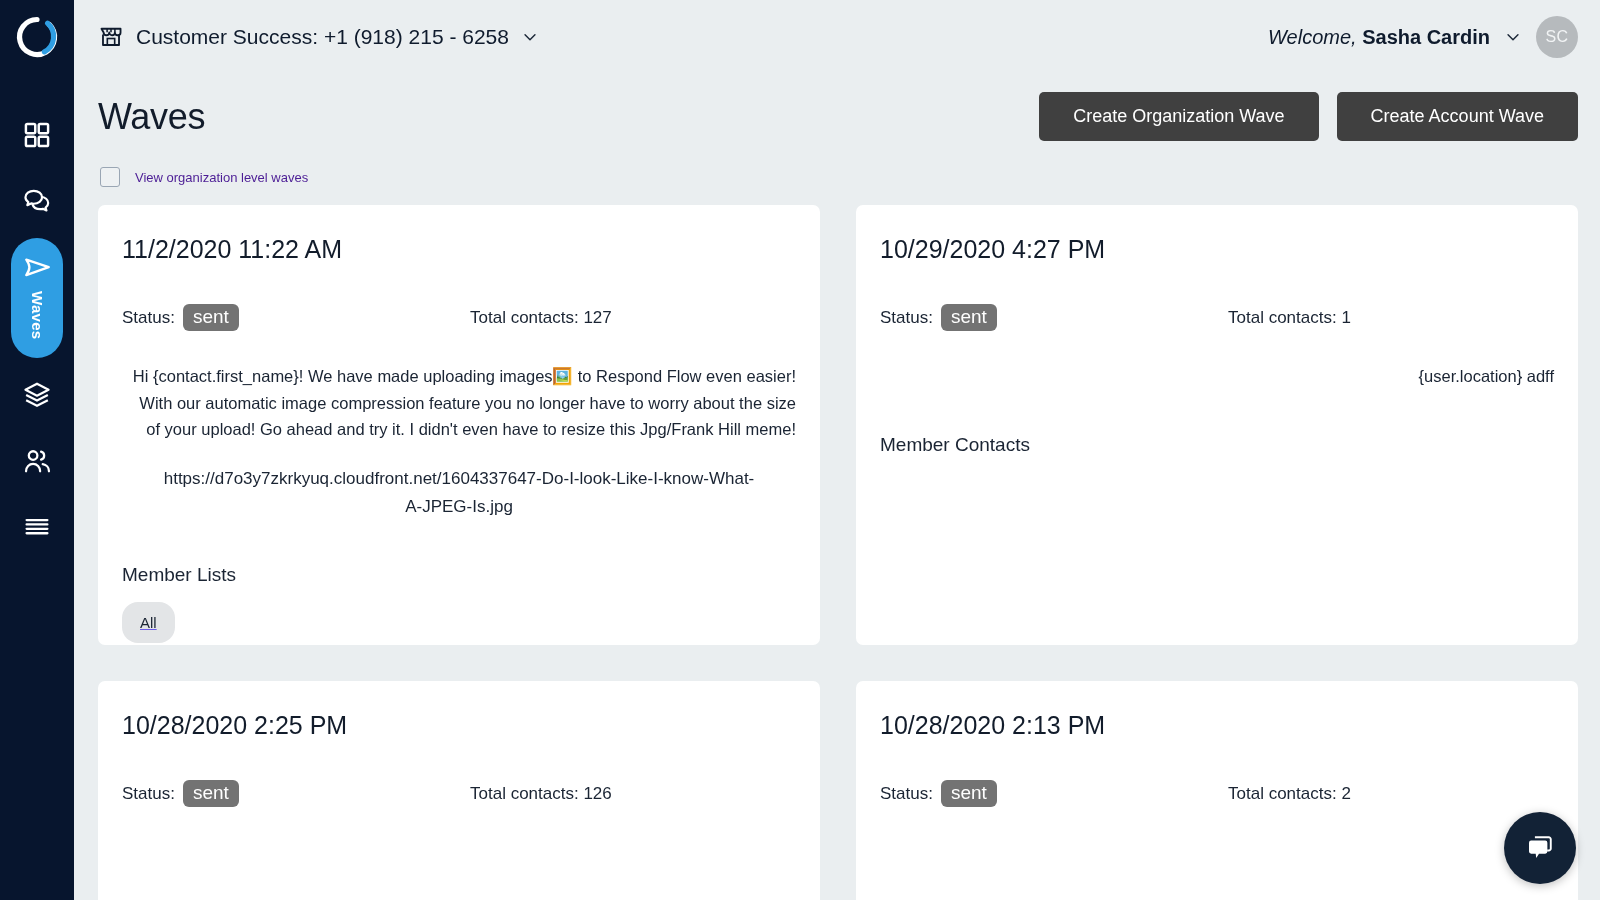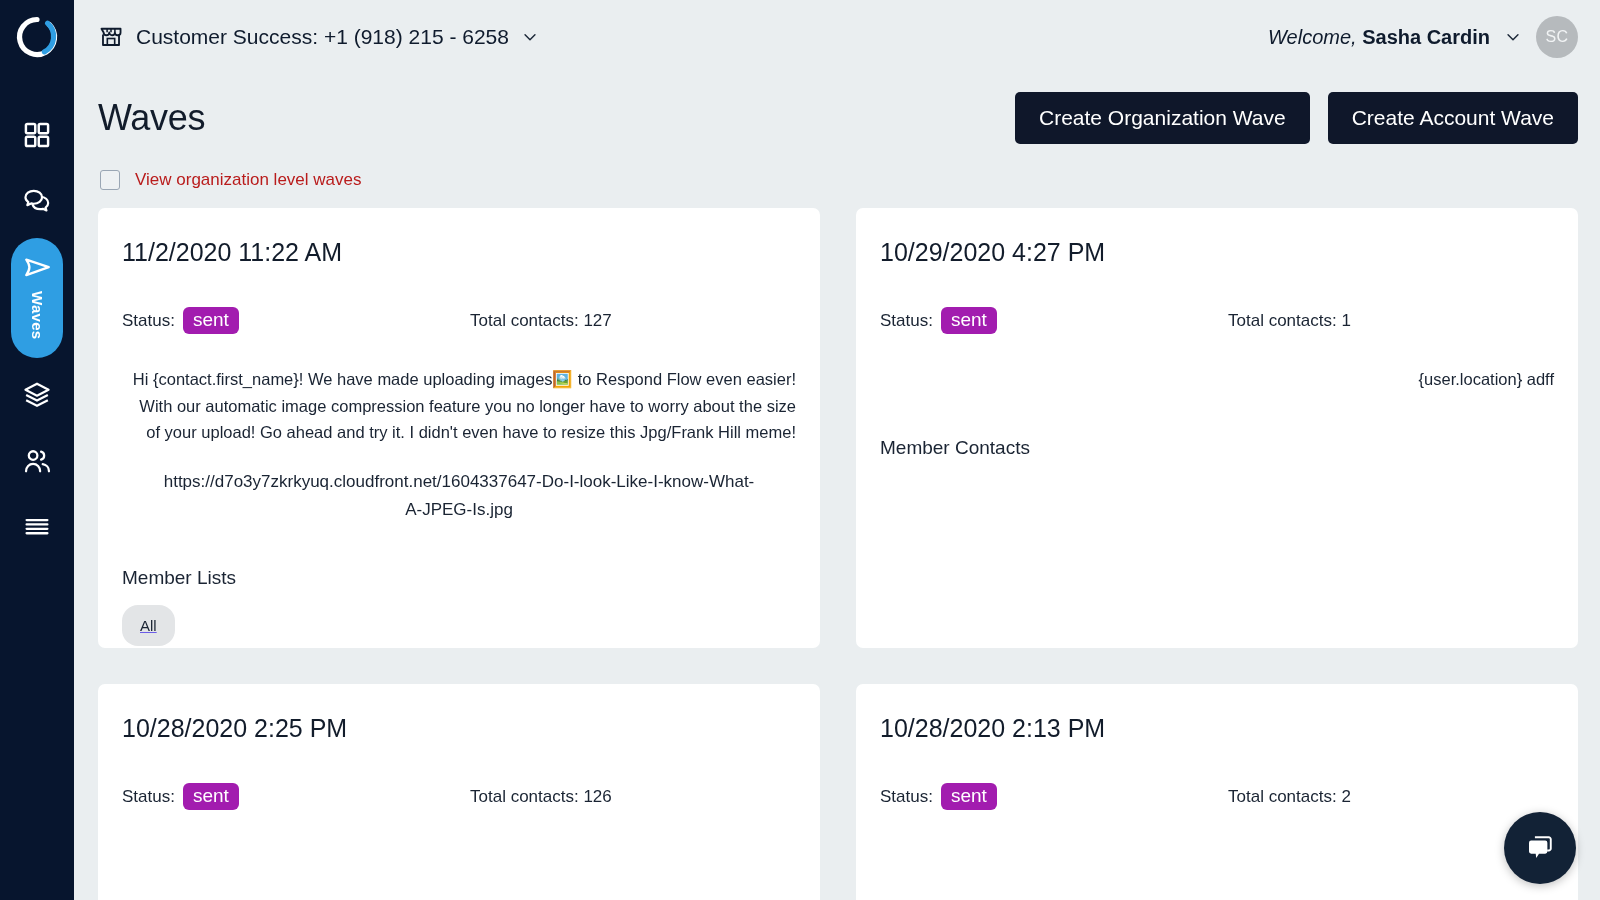--- a/index.html
+++ b/index.html
@@ -68,37 +68,37 @@
   }
   .chev { display: inline-block; color: #1b2737; }
 
   .page-head {
     display: flex; align-items: center; justify-content: space-between;
     padding: 18px 22px 0 24px;
   }
   .page-title { font-size: 36px; font-weight: normal; color: #121c2b; letter-spacing: -.3px; }
   .head-actions { display: flex; gap: 18px; }
   .btn-primary {
-    background: #0f172a; color: #fff;
+    background: #404040; color: #fff;
     border: none; border-radius: 5px;
-    font-size: 21px; font-family: "Liberation Sans", sans-serif;
-    padding: 14px 24px; cursor: pointer;
+    font-size: 18px; font-family: "Liberation Sans", sans-serif;
+    padding: 14px 34px; cursor: pointer;
     white-space: nowrap;
   }
 
   .checkbox-row {
     display: flex; align-items: center; gap: 15px;
     padding: 26px 0 0 26px;
   }
   .cbox {
     width: 20px; height: 20px;
     border: 1.5px solid #9aa6b4; border-radius: 3px;
     background: #eef1f3; cursor: pointer;
   }
-  .cbox-label { font-size: 17px; color: #b91c1c; }
+  .cbox-label { font-size: 13px; color: #4c1d95; }
 
   
   .grid {
     display: grid;
     grid-template-columns: 1fr 1fr;
     gap: 36px;
     padding: 18px 22px 0 24px;
     flex: 1 1 auto;
     overflow: hidden;
     align-content: start;
@@ -111,21 +111,21 @@
   }
   .card.short { min-height: 300px; }
   .card-date { font-size: 25px; color: #121c2b; font-weight: normal; }
   .card-meta {
     display: flex; align-items: center;
     margin-top: 40px;
   }
   .status-wrap { display: flex; align-items: center; gap: 8px; width: 348px; }
   .status-label { font-size: 17px; color: #1a2433; }
   .badge-sent {
-    background: #a21caf; color: #fff;
+    background: #737373; color: #fff;
     border-radius: 6px; padding: 3px 10px 5px;
     font-size: 19px; line-height: 1;
   }
   .total-contacts { font-size: 17px; color: #1a2433; }
   .msg-body {
     margin-top: 32px;
     font-size: 16.5px; line-height: 1.62; color: #1a2433; text-align: right;
   }
   .msg-url {
     margin-top: 22px;

